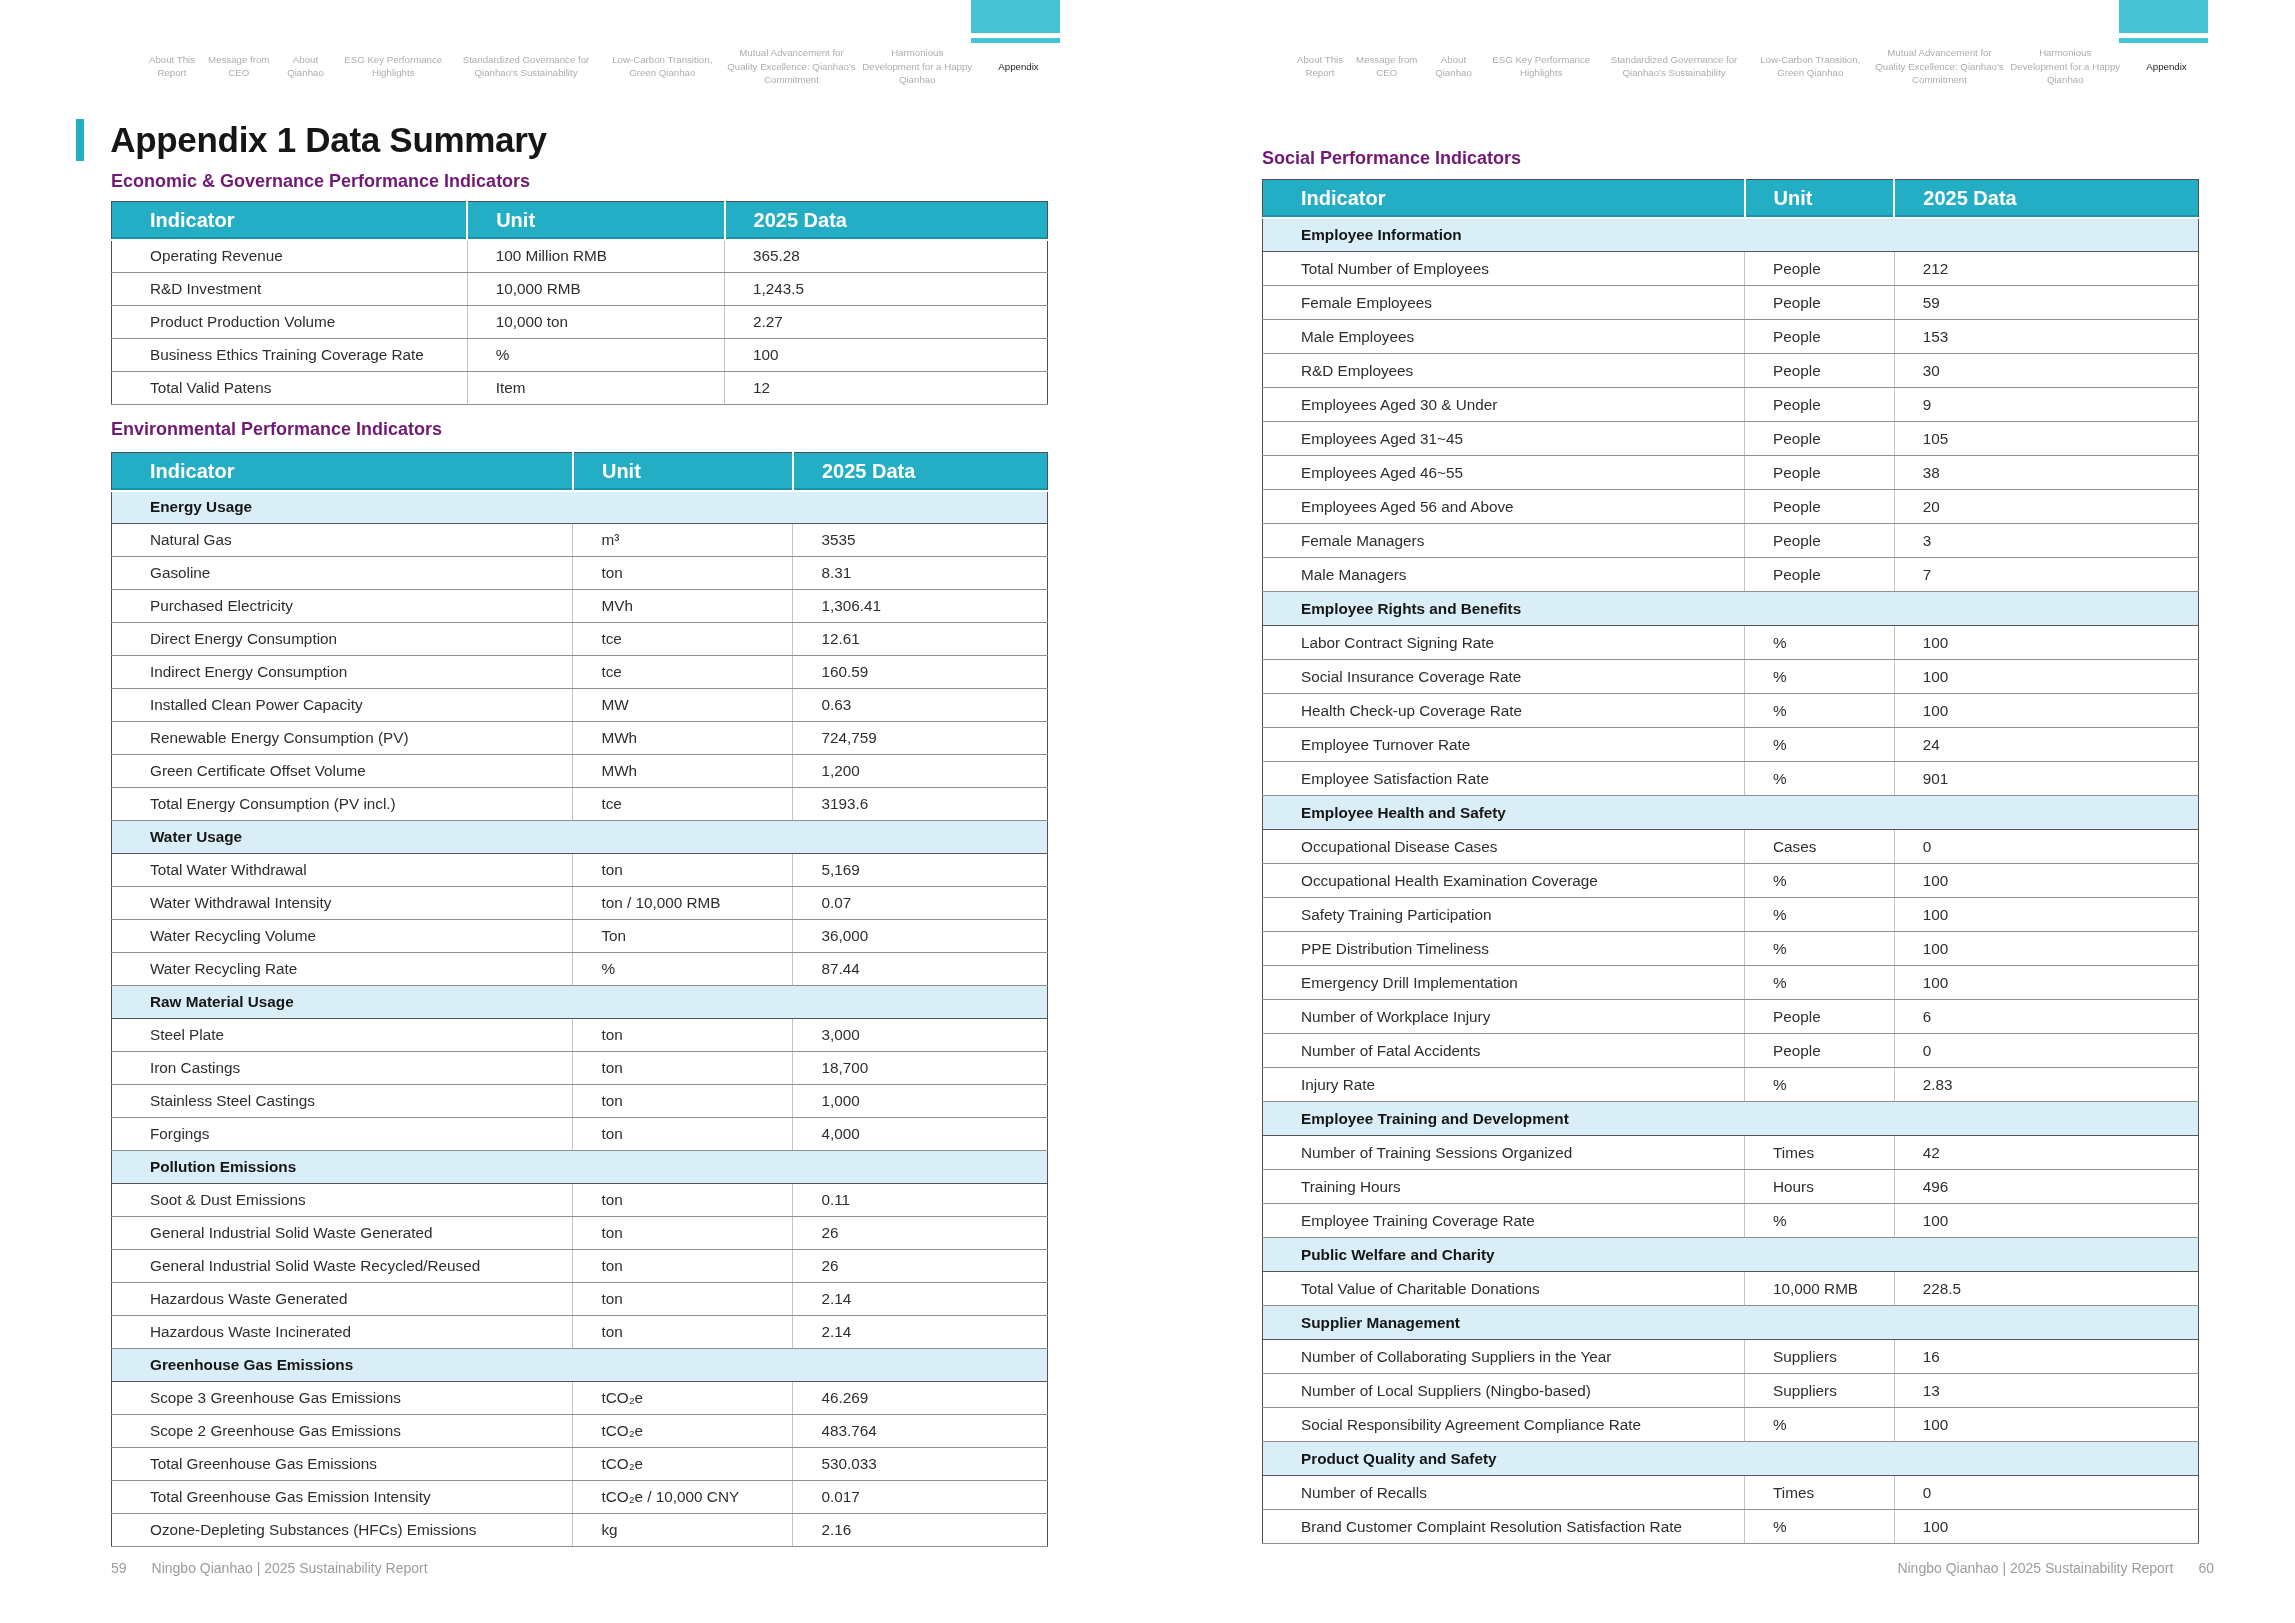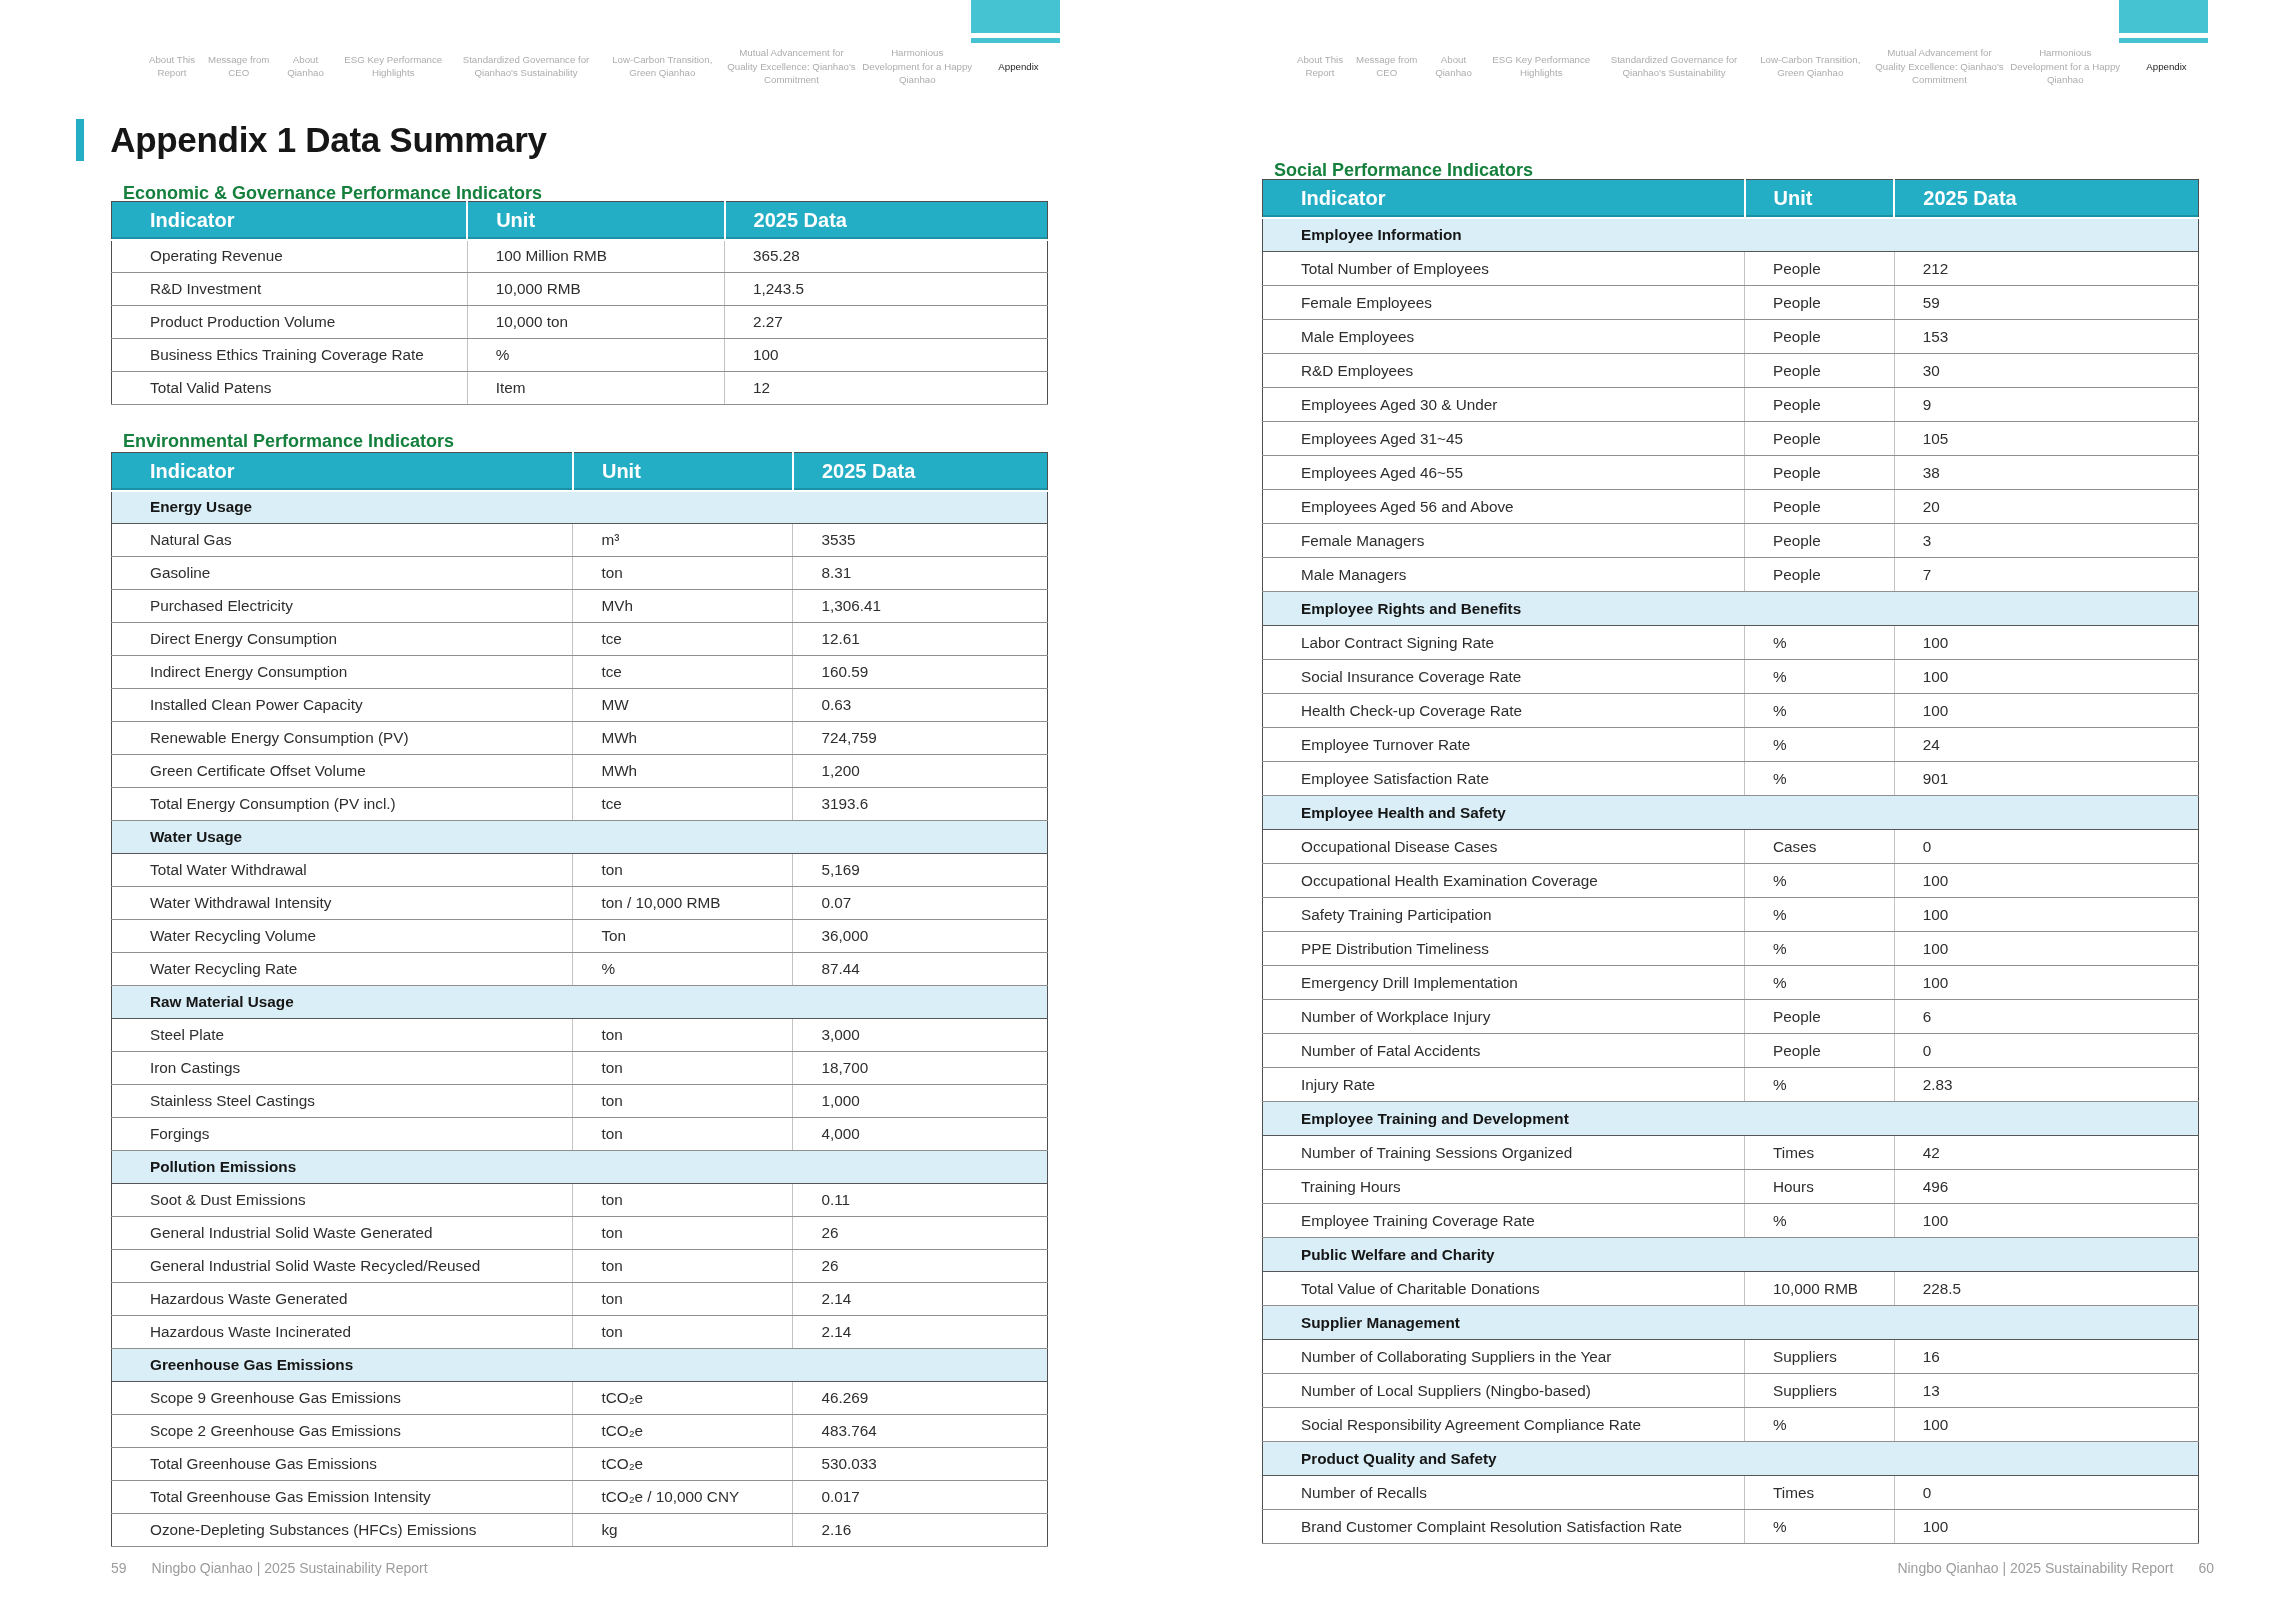--- a/index.html
+++ b/index.html
@@ -38,21 +38,21 @@
   .nav-item:nth-child(8){width:111px;}
   .nav-item:nth-child(9){width:83px;}
   .nav-item.active{ color:#1f1f1f; }
 
   
   .title-row { position:absolute; top:108px; left:76px; display:flex; align-items:center; }
   .title-bar { width:7.6px; height:42px; background:#23AEC5; margin-right:14.6px; }
   .page-title { margin:12px; font-size:35px; font-weight:bold; color:#161616; letter-spacing:-0.3px; }
 
   
-  .tbl-heading { position:absolute; left:111px; margin:12px; font-size:18px; font-weight:bold; color:#15803d; }
+  .tbl-heading { position:absolute; left:111px; margin:0; font-size:18px; font-weight:bold; color:#701a75; }
   .h-econ { top:171px; }
   .h-env  { top:419px; }
   #page-right .tbl-heading { left:114px; top:148px; }
 
   
   table.rpt {
     position:absolute; left:111px; width:937px;
     border-collapse:collapse; table-layout:fixed;
     border:1.4px solid #4f4f4f;
   }
@@ -302,21 +302,21 @@
         </tr>
         <tr data-name="table-row">
           <td data-name="indicator-cell">Hazardous Waste Incinerated</td>
           <td data-name="unit-cell">ton</td>
           <td data-name="value-cell">2.14</td>
         </tr>
         <tr class="section-row" data-name="table-section-row">
           <td colspan="3" data-name="section-label">Greenhouse Gas Emissions</td>
         </tr>
         <tr data-name="table-row">
-          <td data-name="indicator-cell">Scope 9 Greenhouse Gas Emissions</td>
+          <td data-name="indicator-cell">Scope 3 Greenhouse Gas Emissions</td>
           <td data-name="unit-cell">tCO₂e</td>
           <td data-name="value-cell">46.269</td>
         </tr>
         <tr data-name="table-row">
           <td data-name="indicator-cell">Scope 2 Greenhouse Gas Emissions</td>
           <td data-name="unit-cell">tCO₂e</td>
           <td data-name="value-cell">483.764</td>
         </tr>
         <tr data-name="table-row">
           <td data-name="indicator-cell">Total Greenhouse Gas Emissions</td>

